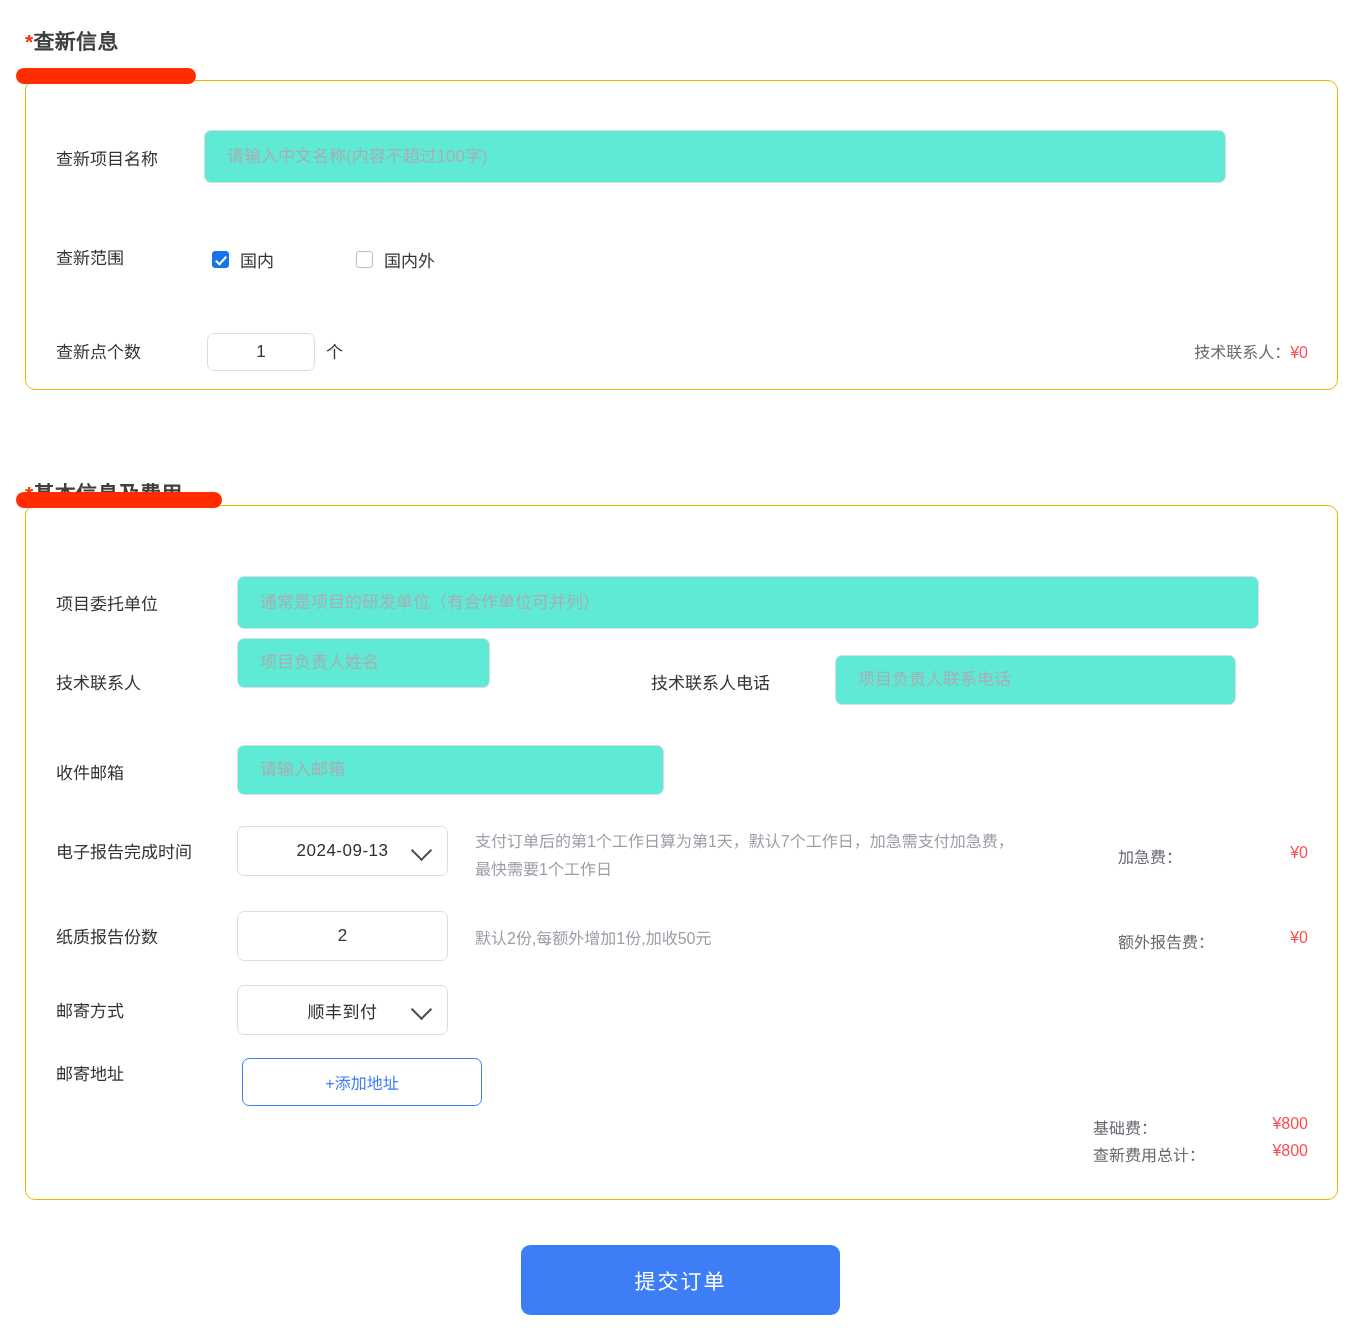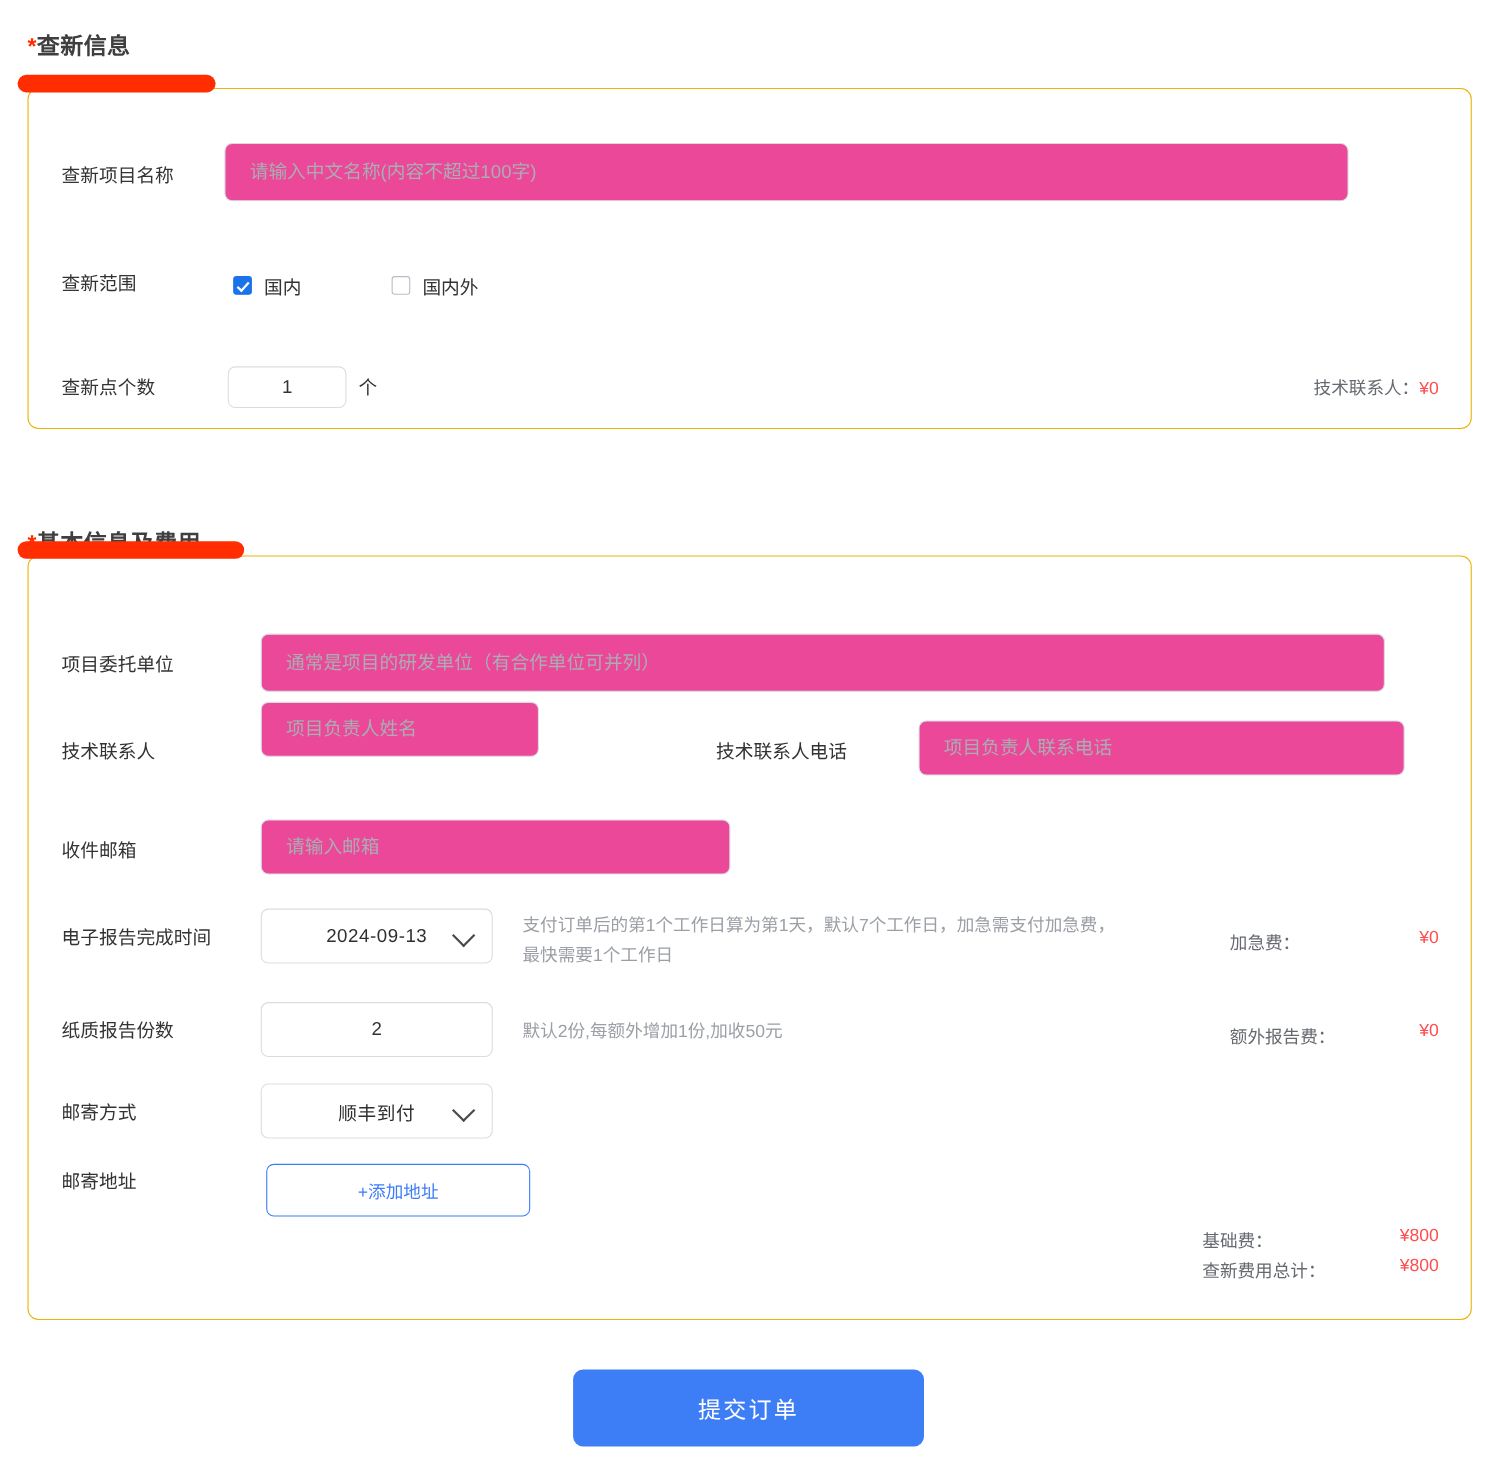--- a/index.html
+++ b/index.html
@@ -61,21 +61,21 @@
     color: #333333;
     white-space: nowrap;
     line-height: 22px;
   }
 
   .text-input {
     position: absolute;
     box-sizing: border-box;
     border: 1px solid #d9dde3;
     border-radius: 7px;
-    background: #ec4899;
+    background: #5eead4;
     font-family: "Liberation Sans", "DejaVu Sans", sans-serif;
     font-size: 17px;
     color: #333333;
     padding: 0 22px;
     outline: none;
   }
   .text-input::placeholder {
     color: #a9adb4;
     font-size: 17px;
   }
@@ -263,21 +263,21 @@
 
   <div class="card" style="left:25px; top:505px; width:1313px; height:695px;">
 
     <div class="field-label" style="left:30px; top:88px;">项目委托单位</div>
     <input class="text-input" style="left: 211px; top: 70px; width: 1022px; height: 53px;" placeholder="通常是项目的研发单位（有合作单位可并列）">
 
     <div class="field-label" style="left:30px; top:167px;">技术联系人</div>
     <input class="text-input" style="left: 211px; top: 132px; width: 253px; height: 50px;" placeholder="项目负责人姓名">
 
     <div class="field-label" style="left:625px; top:167px;">技术联系人电话</div>
-    <input class="text-input" style="left: 809px; top: 149px; width: 442px; height: 50px;" placeholder="项目负责人联系电话">
+    <input class="text-input" style="left: 809px; top: 149px; width: 401px; height: 50px;" placeholder="项目负责人联系电话">
 
     <div class="field-label" style="left:30px; top:257px;">收件邮箱</div>
     <input class="text-input" style="left: 211px; top: 239px; width: 427px; height: 50px;" placeholder="请输入邮箱">
 
     <div class="field-label" style="left:30px; top:336px;">电子报告完成时间</div>
     <div class="select-box" style="left:211px; top:320px; width:211px; height:50px;">
       <span class="sel-value">2024-09-13</span>
       <span class="chev"></span>
     </div>
     <div class="hint-wrap" style="left:449px; top:322px; width:600px;">

